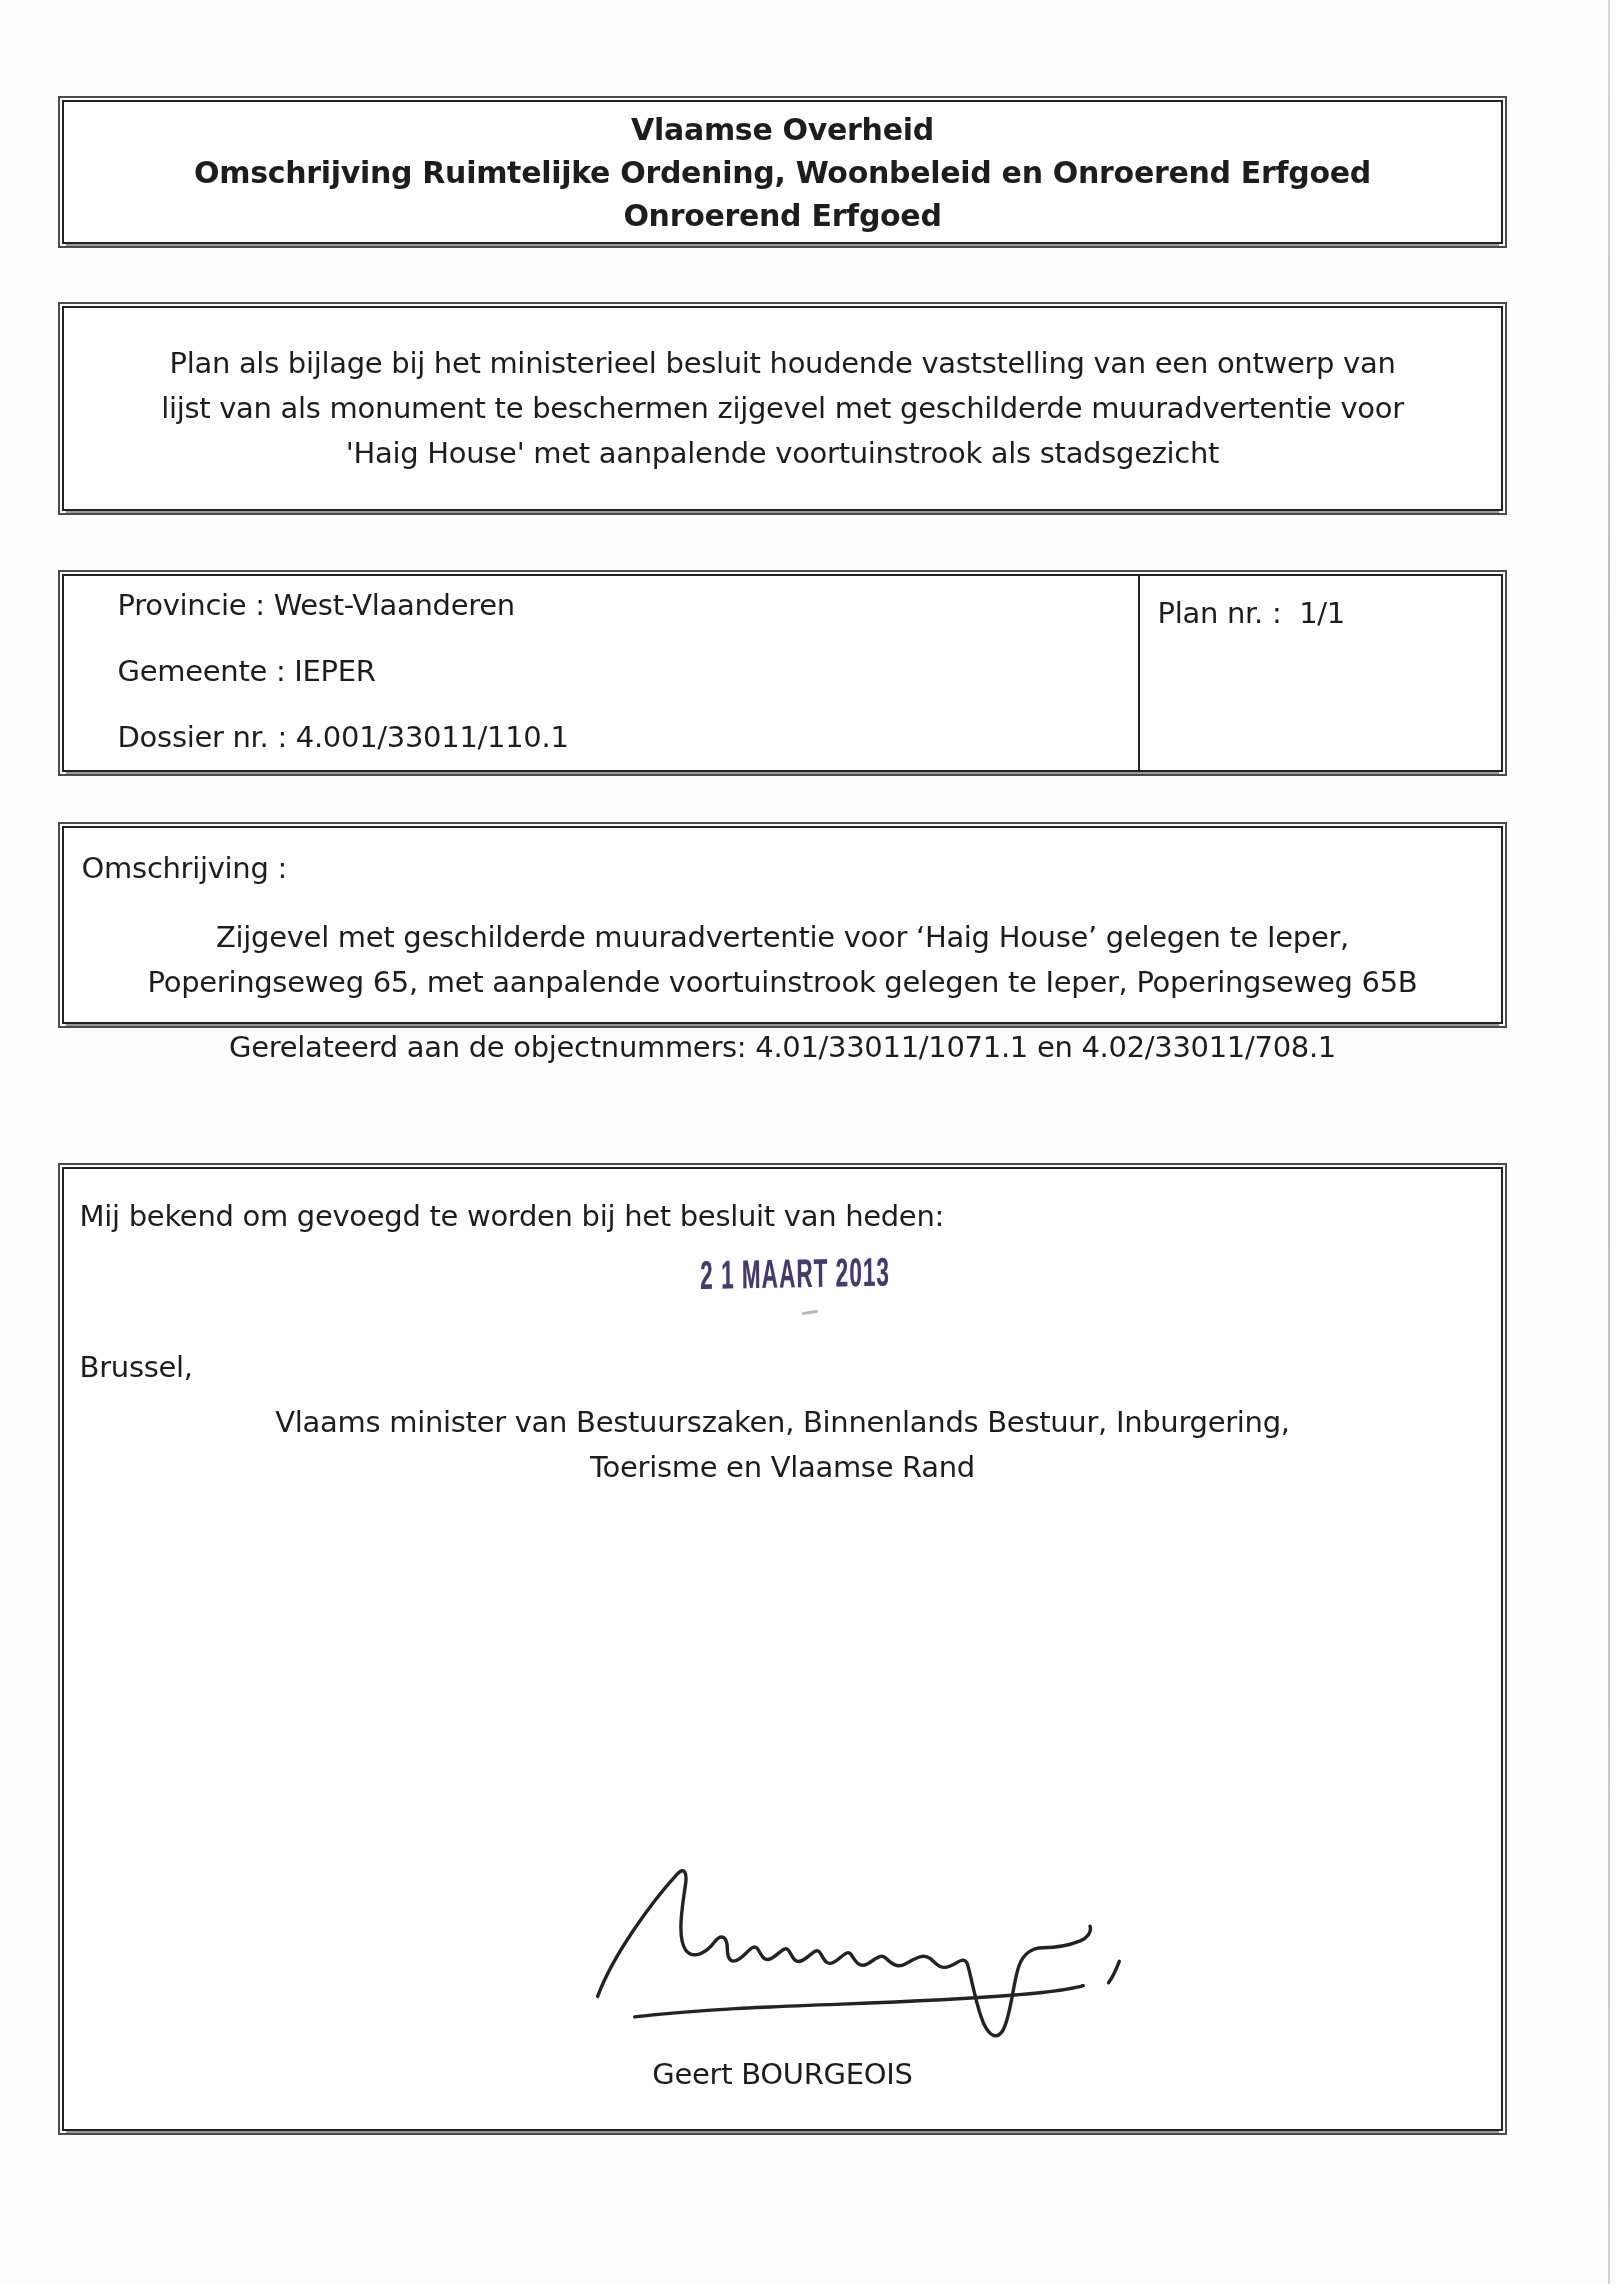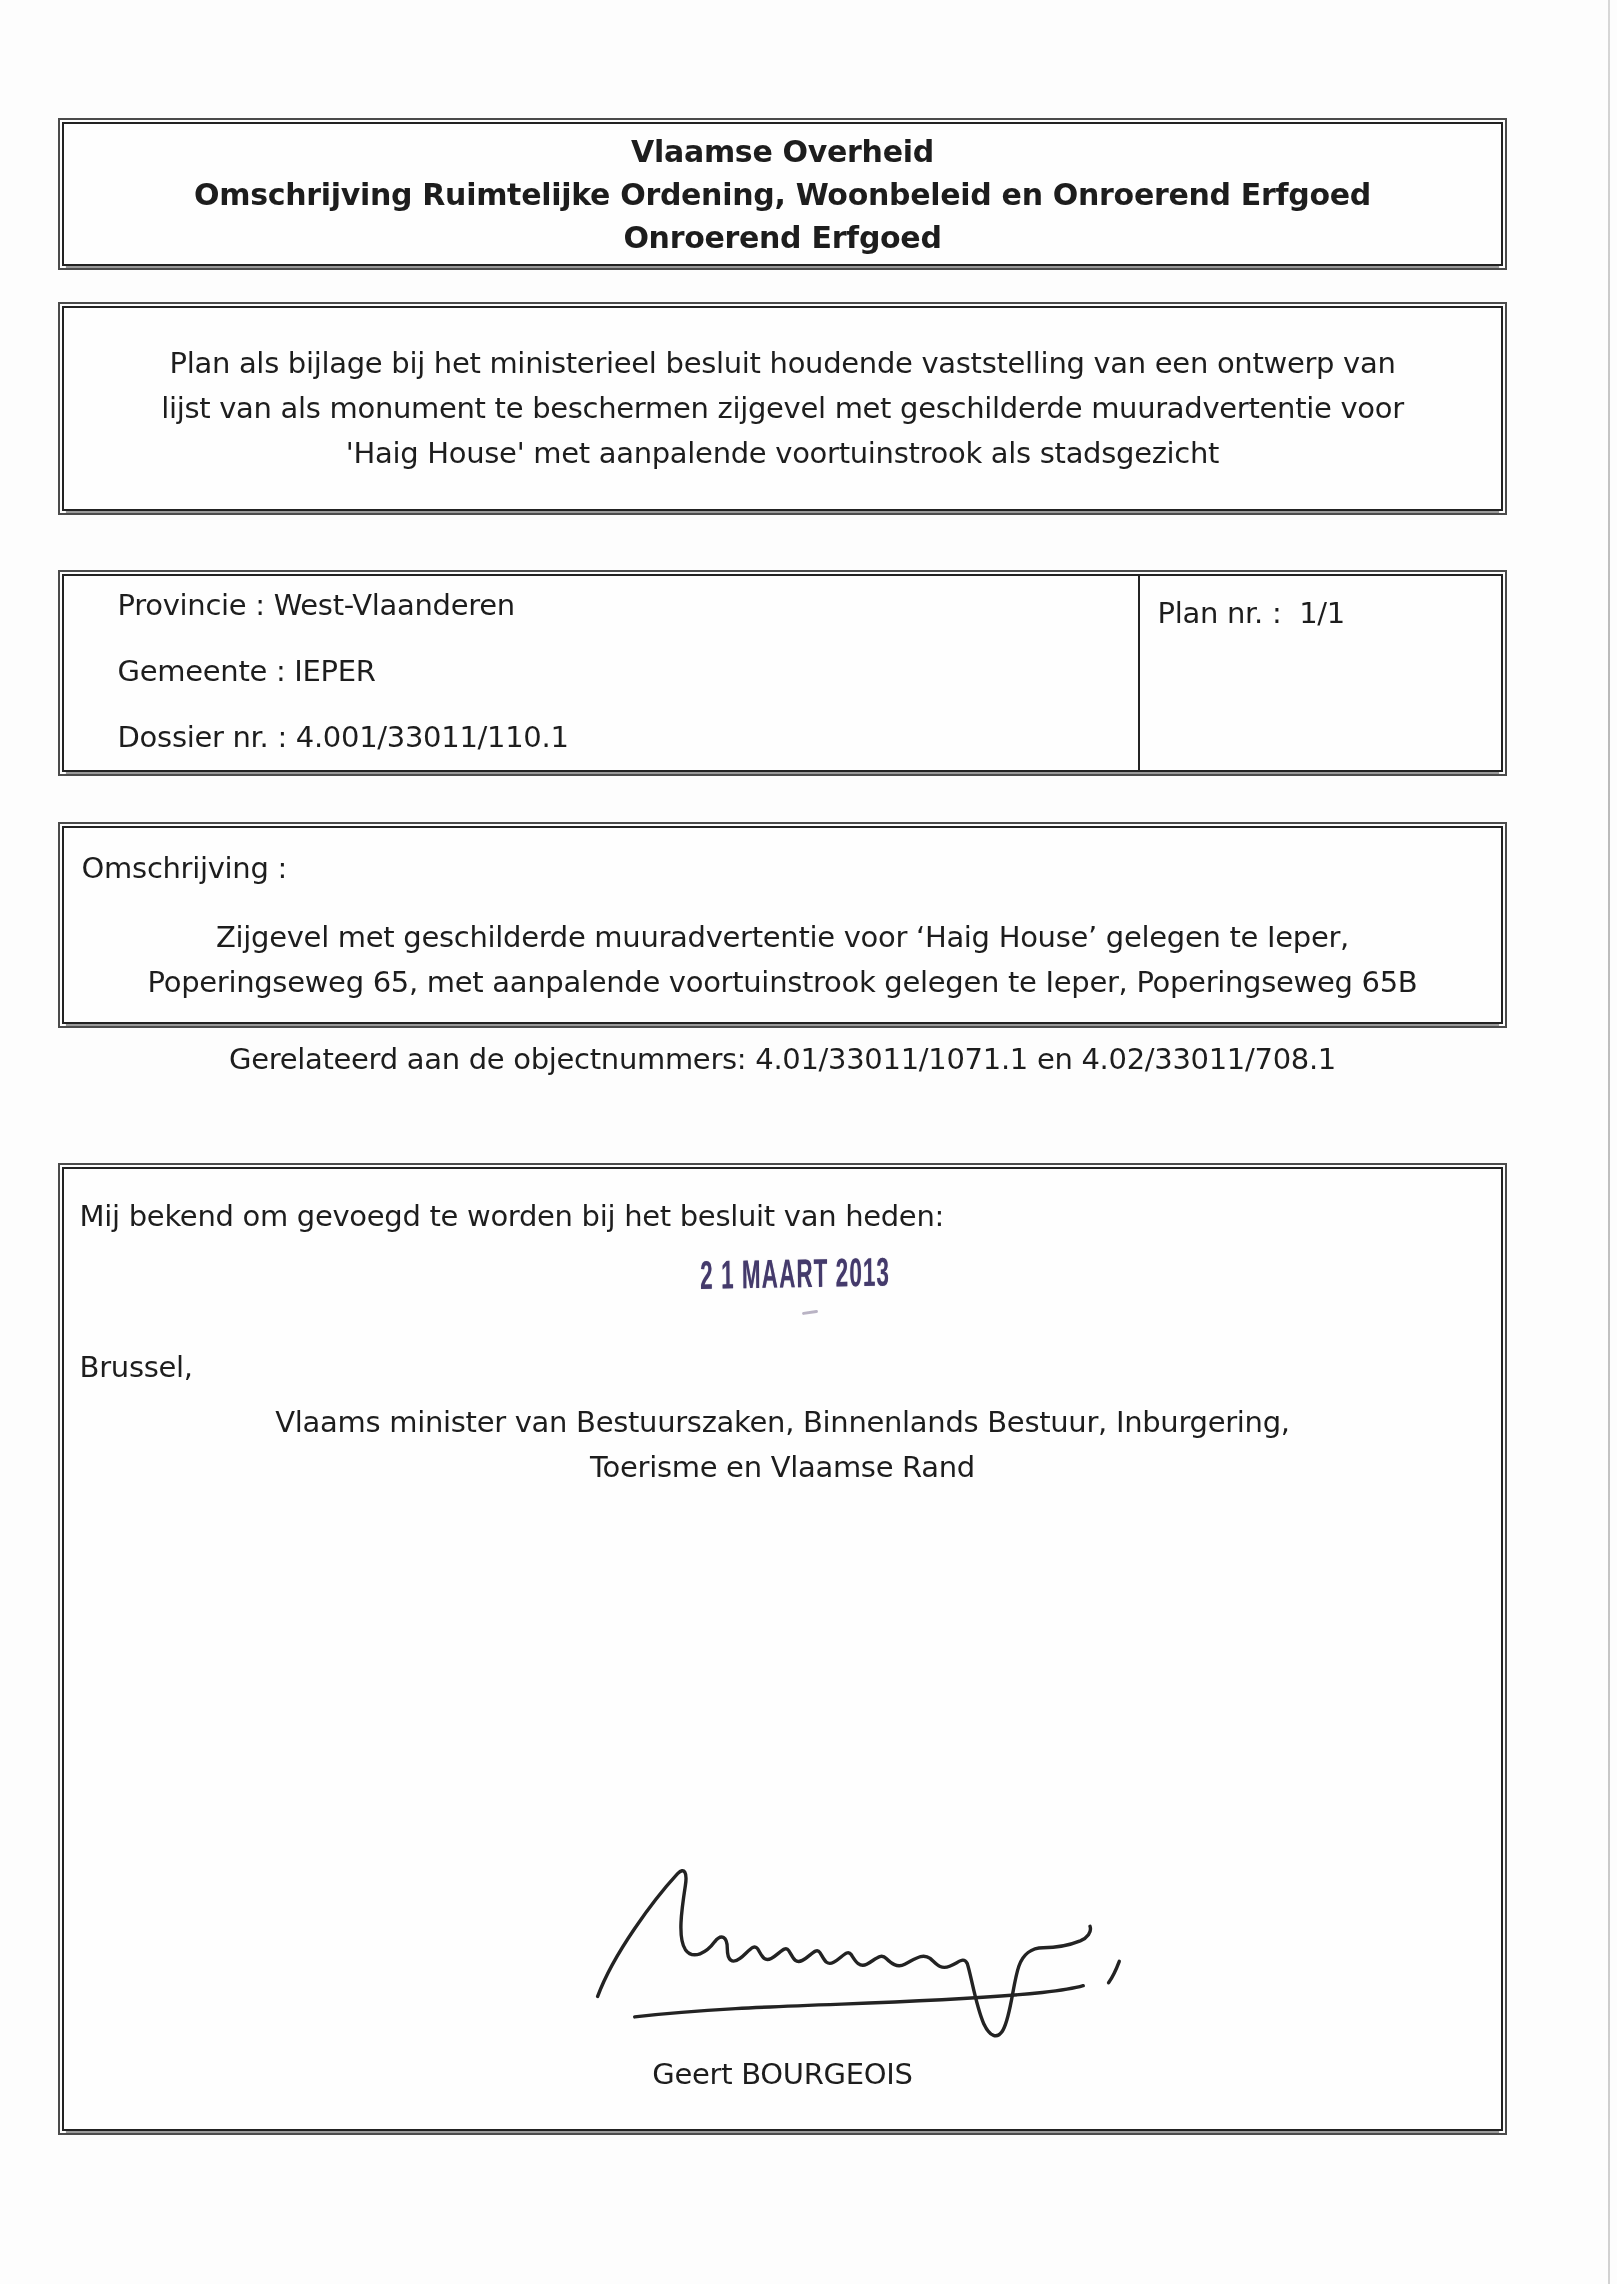--- a/index.html
+++ b/index.html
@@ -38,21 +38,21 @@
   }
   .info-right{
     flex:1;box-sizing:border-box;
     border-left:2px solid #242424;
     padding:19.5px 13.7px 0 17.6px;
   }
   .pre{white-space:pre;}
   .ref-cell{margin-top:45px;line-height:41px;max-width:341px;}
   .omsch-label{padding:23.4px 0 0 17.6px;}
   .omsch-par{margin-top:30px;text-align:center;line-height:45px;}
-  .omsch-rel{margin-top:37px;text-align:center;}
+  .omsch-rel{margin-top:25px;text-align:center;}
   .sign-box{font-size:29px;letter-spacing:-0.3px;}
   .sign-intro{position:absolute;left:15.6px;top:30px;}
   .stamp{
     position:absolute;left:636px;top:84px;
     font-family:"Liberation Sans",sans-serif;
     font-weight:bold;font-size:40px;
     color:#443a6b;
     letter-spacing:2px;white-space:nowrap;
     transform:scaleX(.56) rotate(-.6deg);transform-origin:left top;
     text-shadow:0 0 1px rgba(68,58,107,.55);
@@ -64,21 +64,21 @@
   .sign-place{position:absolute;left:15.6px;top:181px;}
   .minister{position:absolute;left:0;top:231px;width:100%;text-align:center;line-height:45px;}
   .signature-wrap{position:absolute;left:520px;top:689px;width:546px;height:195px;}
   .signer{position:absolute;left:0;top:888px;width:100%;text-align:center;}
 </style>
 </head>
 <body>
 
 <div class="page">
 
-  <div class="box center-col" style="top:122px;height:144px;">
+  <div class="box center-col" style="top:100px;height:144px;">
     <div class="hdr-line">Vlaamse Overheid</div>
     <div class="hdr-line">Omschrijving Ruimtelijke Ordening, Woonbeleid en Onroerend Erfgoed</div>
     <div class="hdr-line">Onroerend Erfgoed</div>
   </div>
 
   <div class="box center-col" style="top:306px;height:205px;">
     <div class="title-line">Plan als bijlage bij het ministerieel besluit houdende vaststelling van een ontwerp van</div>
     <div class="title-line">lijst van als monument te beschermen zijgevel met geschilderde muuradvertentie voor</div>
     <div class="title-line">'Haig House' met aanpalende voortuinstrook als stadsgezicht</div>
   </div>

